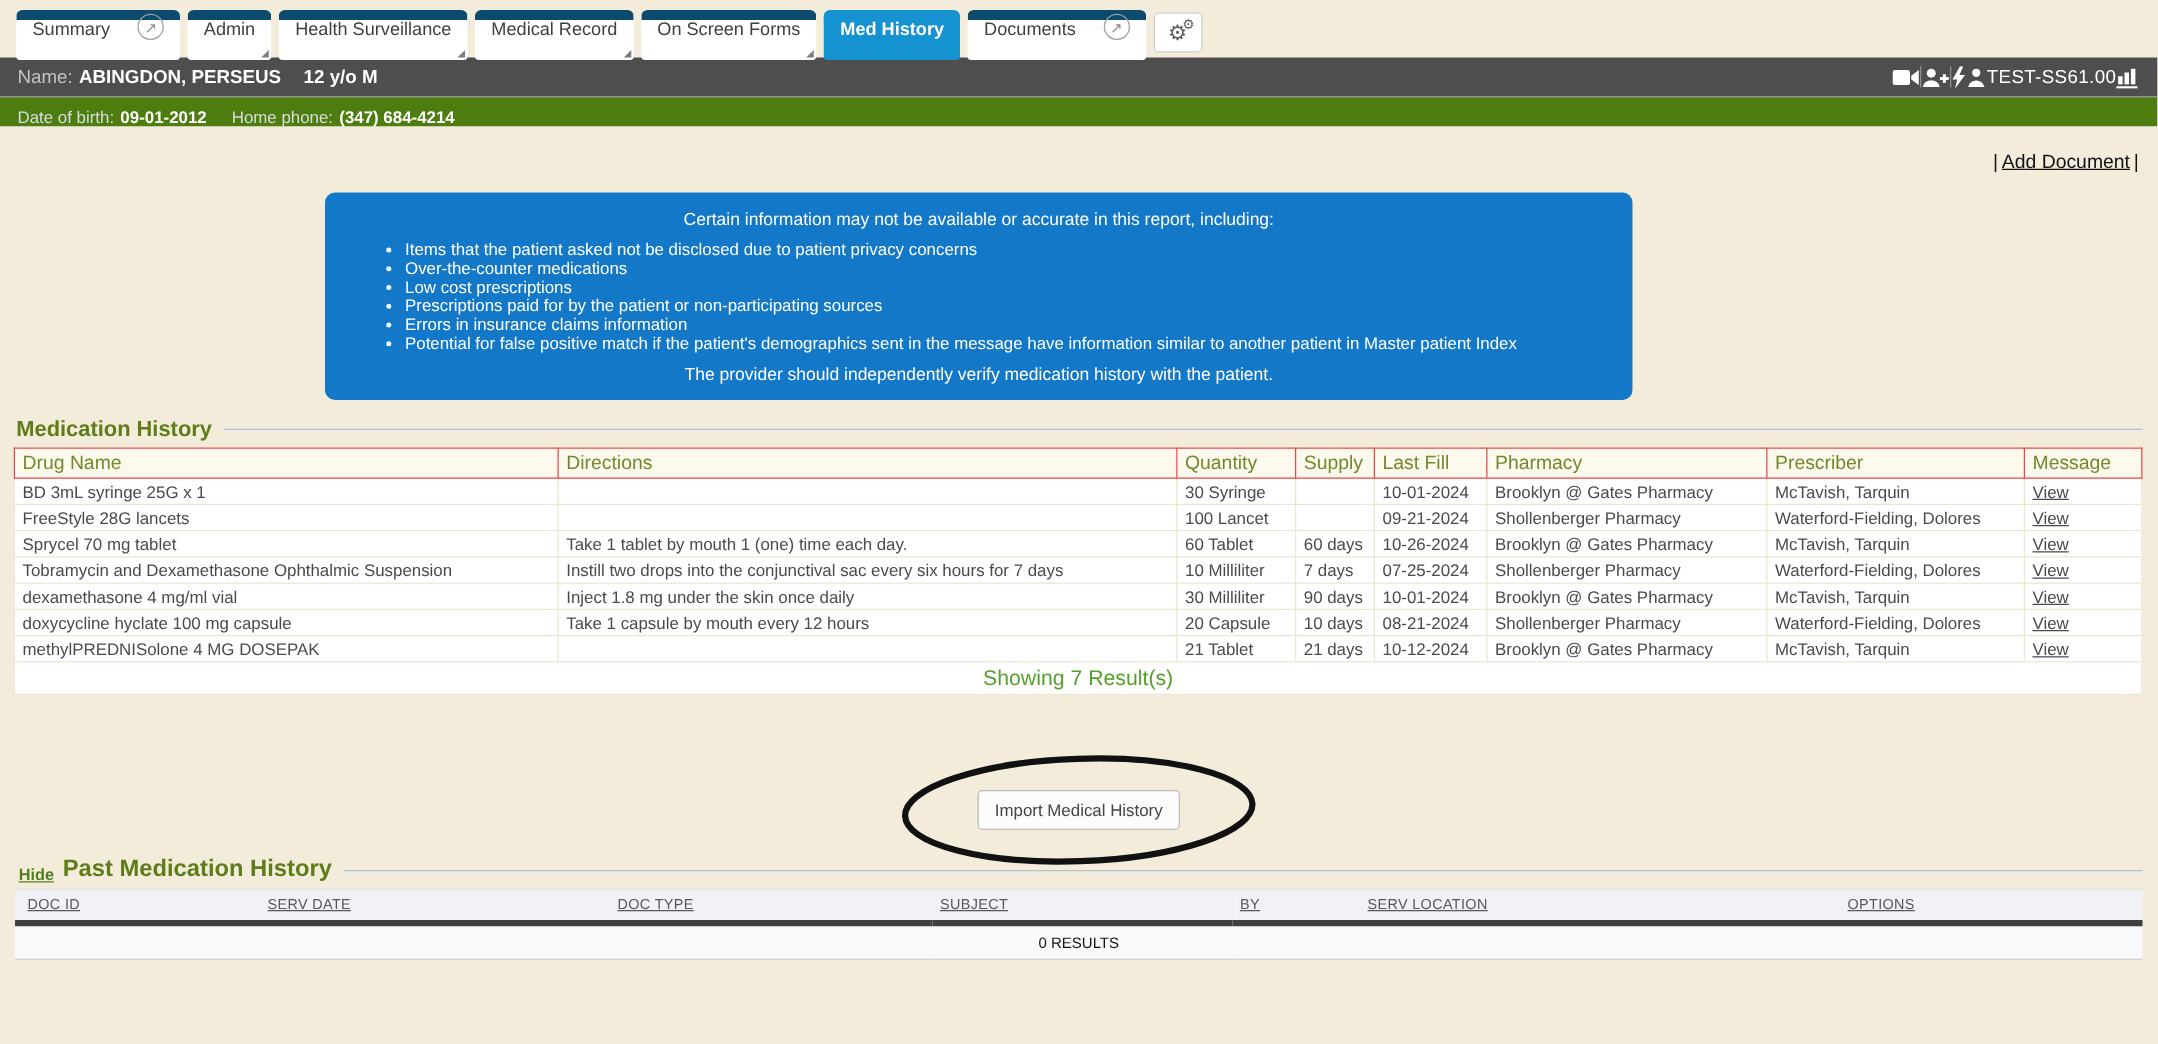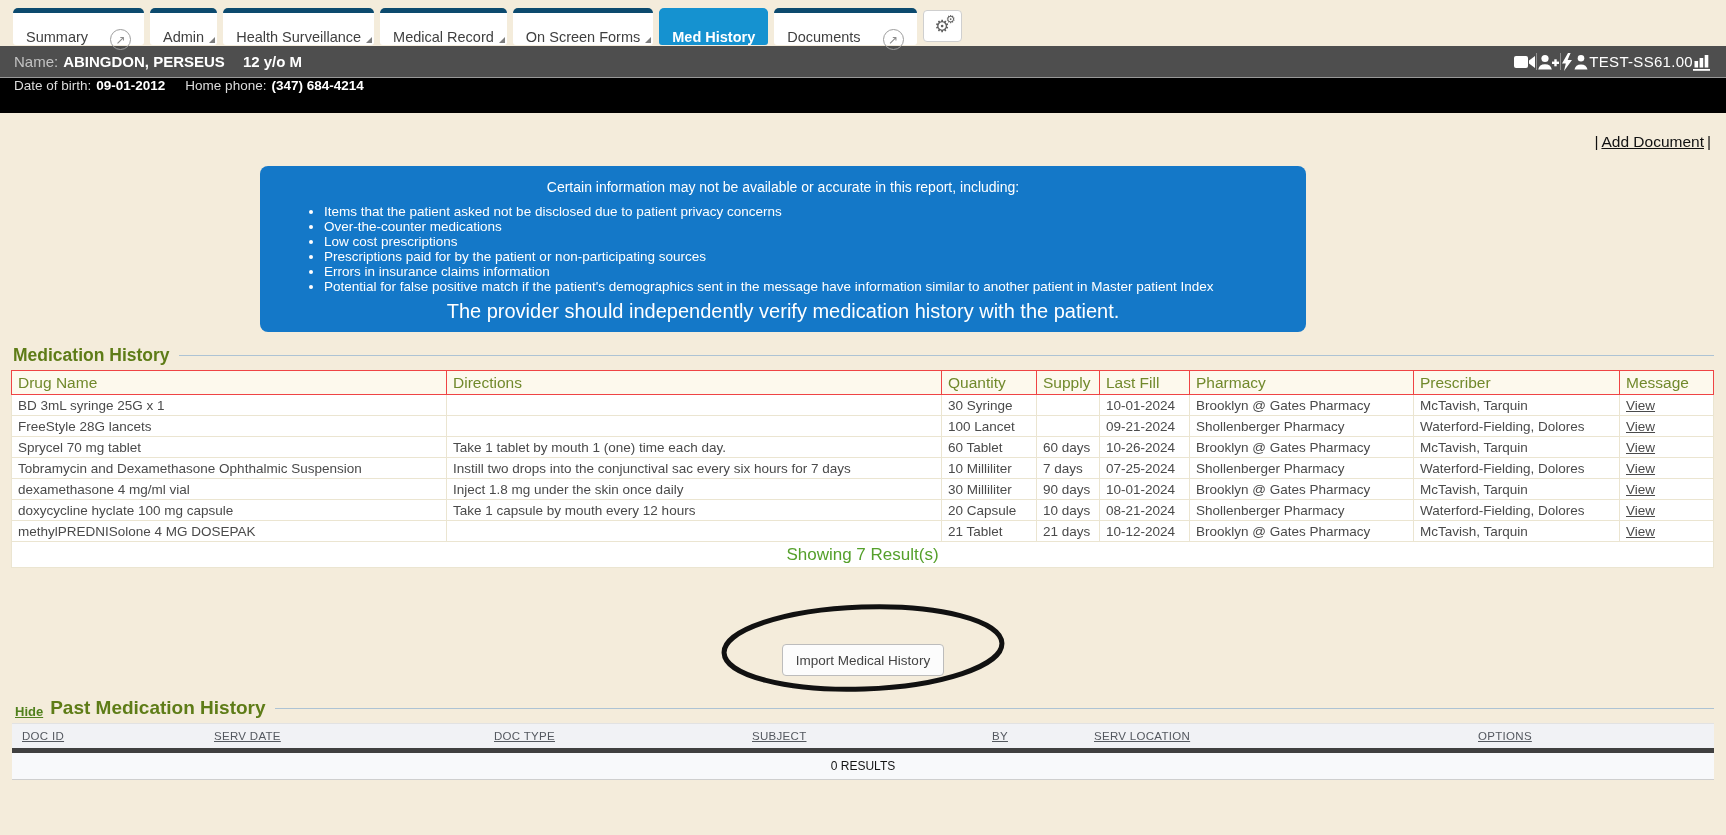--- a/index.html
+++ b/index.html
@@ -5,22 +5,22 @@
   * { box-sizing: border-box; }
   html,body { margin:0; padding:0; }
   body {
     width:1726px; height:835px; overflow:hidden; position:relative;
     background:#f4ecdb; font-family:"Liberation Sans", sans-serif; color:#333;
   }
 
   
   .tabbar { display:flex; align-items:flex-start; gap:6px; padding:8px 0 0 13px; height:46px; }
   .tab {
-    position:relative; display:inline-flex; align-items:flex-start;
-    background:#fff; border-radius:5px 5px 3px 3px; border-top:5px solid #0c4a6e;
+    position:relative; display:inline-flex; align-items:flex-end;
+    background:#fff; border-radius:5px 5px 3px 3px; border-top:8px solid #0c4a6e;
     height:34px; padding:16px 13px; color:#3f3f3f; font-size:14.5px; cursor:pointer; white-space:nowrap;
   }
   .tab.active { background:#1592d0; border-top-color:#1592d0; color:#fff; font-weight:bold; }
   .tab-sep { width:1px; align-self:stretch; background:#dedede; margin-left:11px; }
   .popout {
     display:inline-flex; align-items:center; justify-content:center;
     width:21px; height:21px; border:1.5px solid #9d9d9d; border-radius:50%;
     color:#8b8b8b; font-size:12px; margin-left:10px; line-height:1;
   }
   .popout::before { content:"\2197"; }
@@ -37,36 +37,36 @@
   .pbar1 { height:31px; background:#4e4e4e; display:flex; align-items:center; padding:0 14px; color:#fff; font-size:15px; }
   .pbar1 .lbl { color:#c3c3c3; margin-right:5px; }
   .pbar1 .val { font-weight:bold; }
   .age { font-weight:bold; margin-left:18px; }
   .pbar-right { margin-left:auto; display:flex; align-items:center; }
   .vsep { width:1px; height:17px; background:#909090; }
   .acct { font-size:15px; letter-spacing:.3px; }
   .icon-btn { display:flex; align-items:center; cursor:pointer; }
   .icon-btn svg { fill:#fff; }
 
-  .pbar2 { height:36px; background:#000000; border-top:1px solid #989898; display:flex; align-items:flex-start; padding:0 14px; color:#fff; font-size:13.5px; }
+  .pbar2 { height:24px; background:#4d7c0f; border-top:1px solid #989898; display:flex; align-items:flex-end; padding:0 14px; color:#fff; font-size:13.5px; }
   .pbar2 .lbl { color:#dcdcdc; margin-right:5px; }
   .pbar2 .val { font-weight:bold; }
   .phone-group { margin-left:20px; display:flex; }
 
   
   .adddoc { display:flex; justify-content:flex-end; align-items:center; padding:18px 12px 0 0; font-size:15.5px; color:#111; height:39px; }
   .adddoc .pipe { margin:0 3px; }
   .adddoc a { color:#111; text-decoration:underline; cursor:pointer; }
 
   
   .bluebox { width:1046px; margin:14px 0 0 260px; background:#1478c8; border-radius:8px; color:#fff; padding:13px 24px 13px; }
   .bluebox .title { text-align:center; font-size:14px; line-height:16px; margin-bottom:9px; }
   .bluebox ul { margin:0 0 0 40px; padding:0; font-size:13.5px; line-height:15px; }
   .bluebox li { margin:0; }
-  .bluebox .bfooter { text-align:center; font-size:20px; line-height:16px; margin-top:9px; }
+  .bluebox .bfooter { text-align:center; font-size:14px; line-height:16px; margin-top:9px; }
 
   
   .section-head { display:flex; align-items:center; margin:13px 12px 4px 13px; height:21px; }
   .section-title { color:#5e7c17; font-size:17.5px; font-weight:bold; white-space:nowrap; }
   .head-rule { flex:1; height:1px; background:#adc3d4; margin-left:9px; }
   .past-head { display:flex; align-items:center; margin:20px 12px 3px 13px; height:24px; }
   .past-title { color:#5e7c17; font-size:19px; font-weight:bold; white-space:nowrap; }
   .hide-link { color:#50801d; font-weight:bold; font-size:13px; text-decoration:underline; margin:6px 7px 0 2px; cursor:pointer; }
 
   

